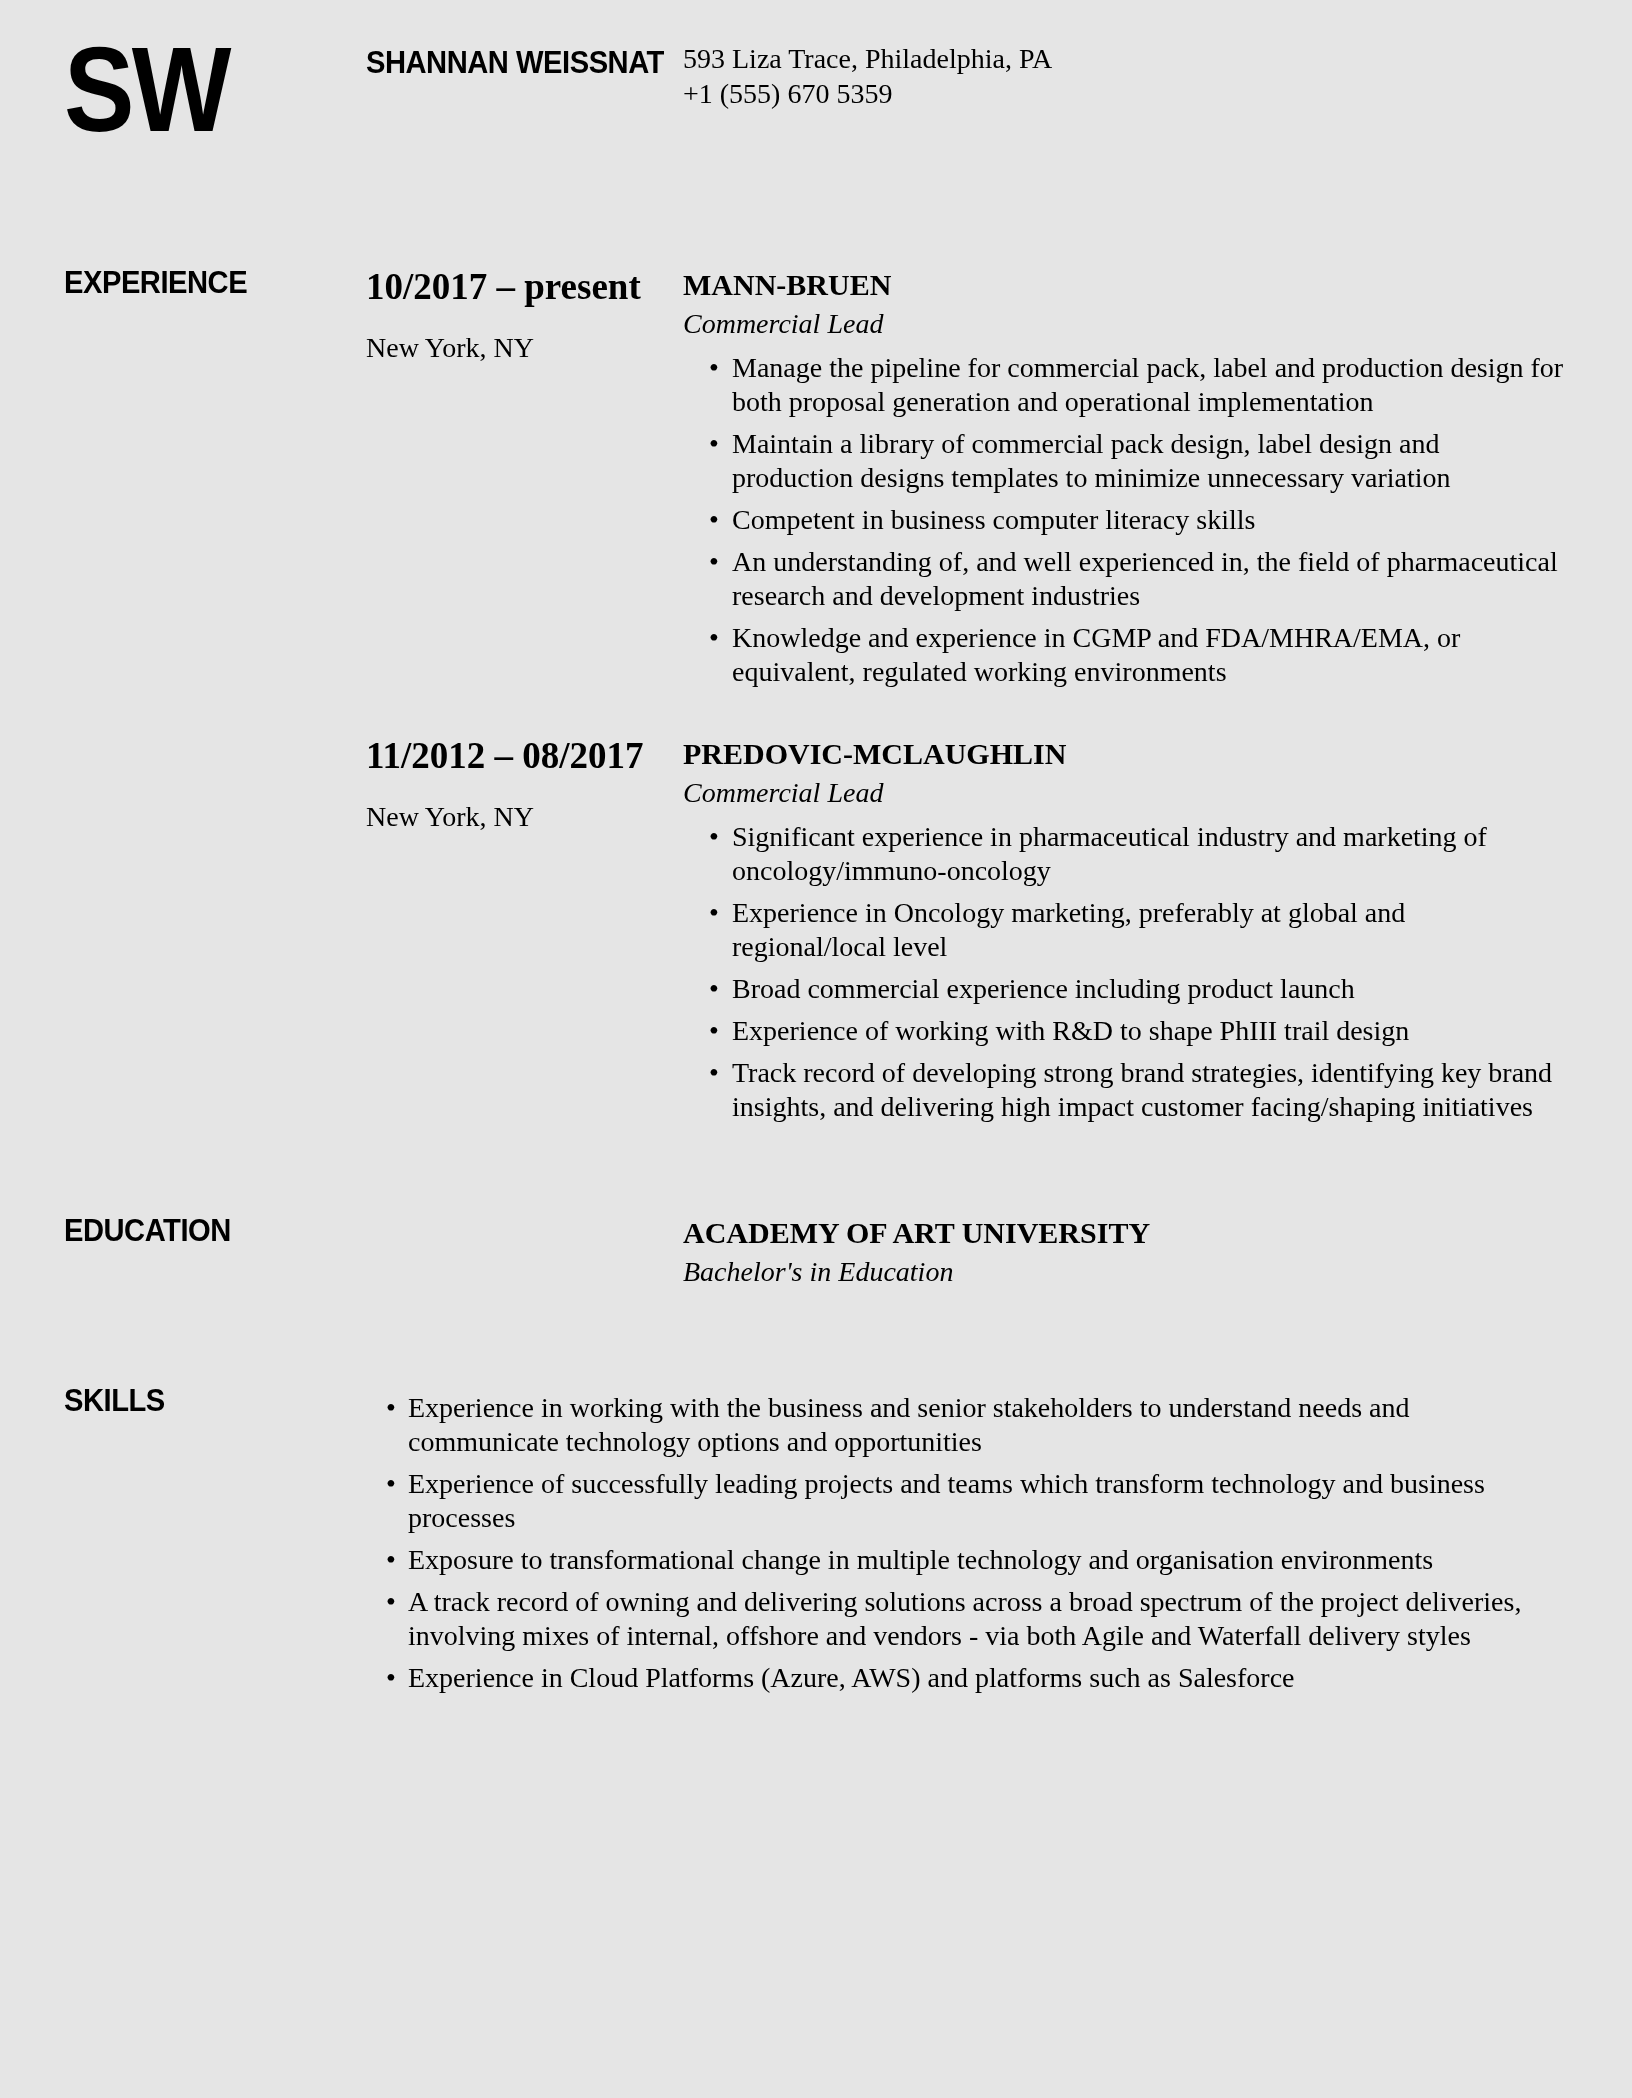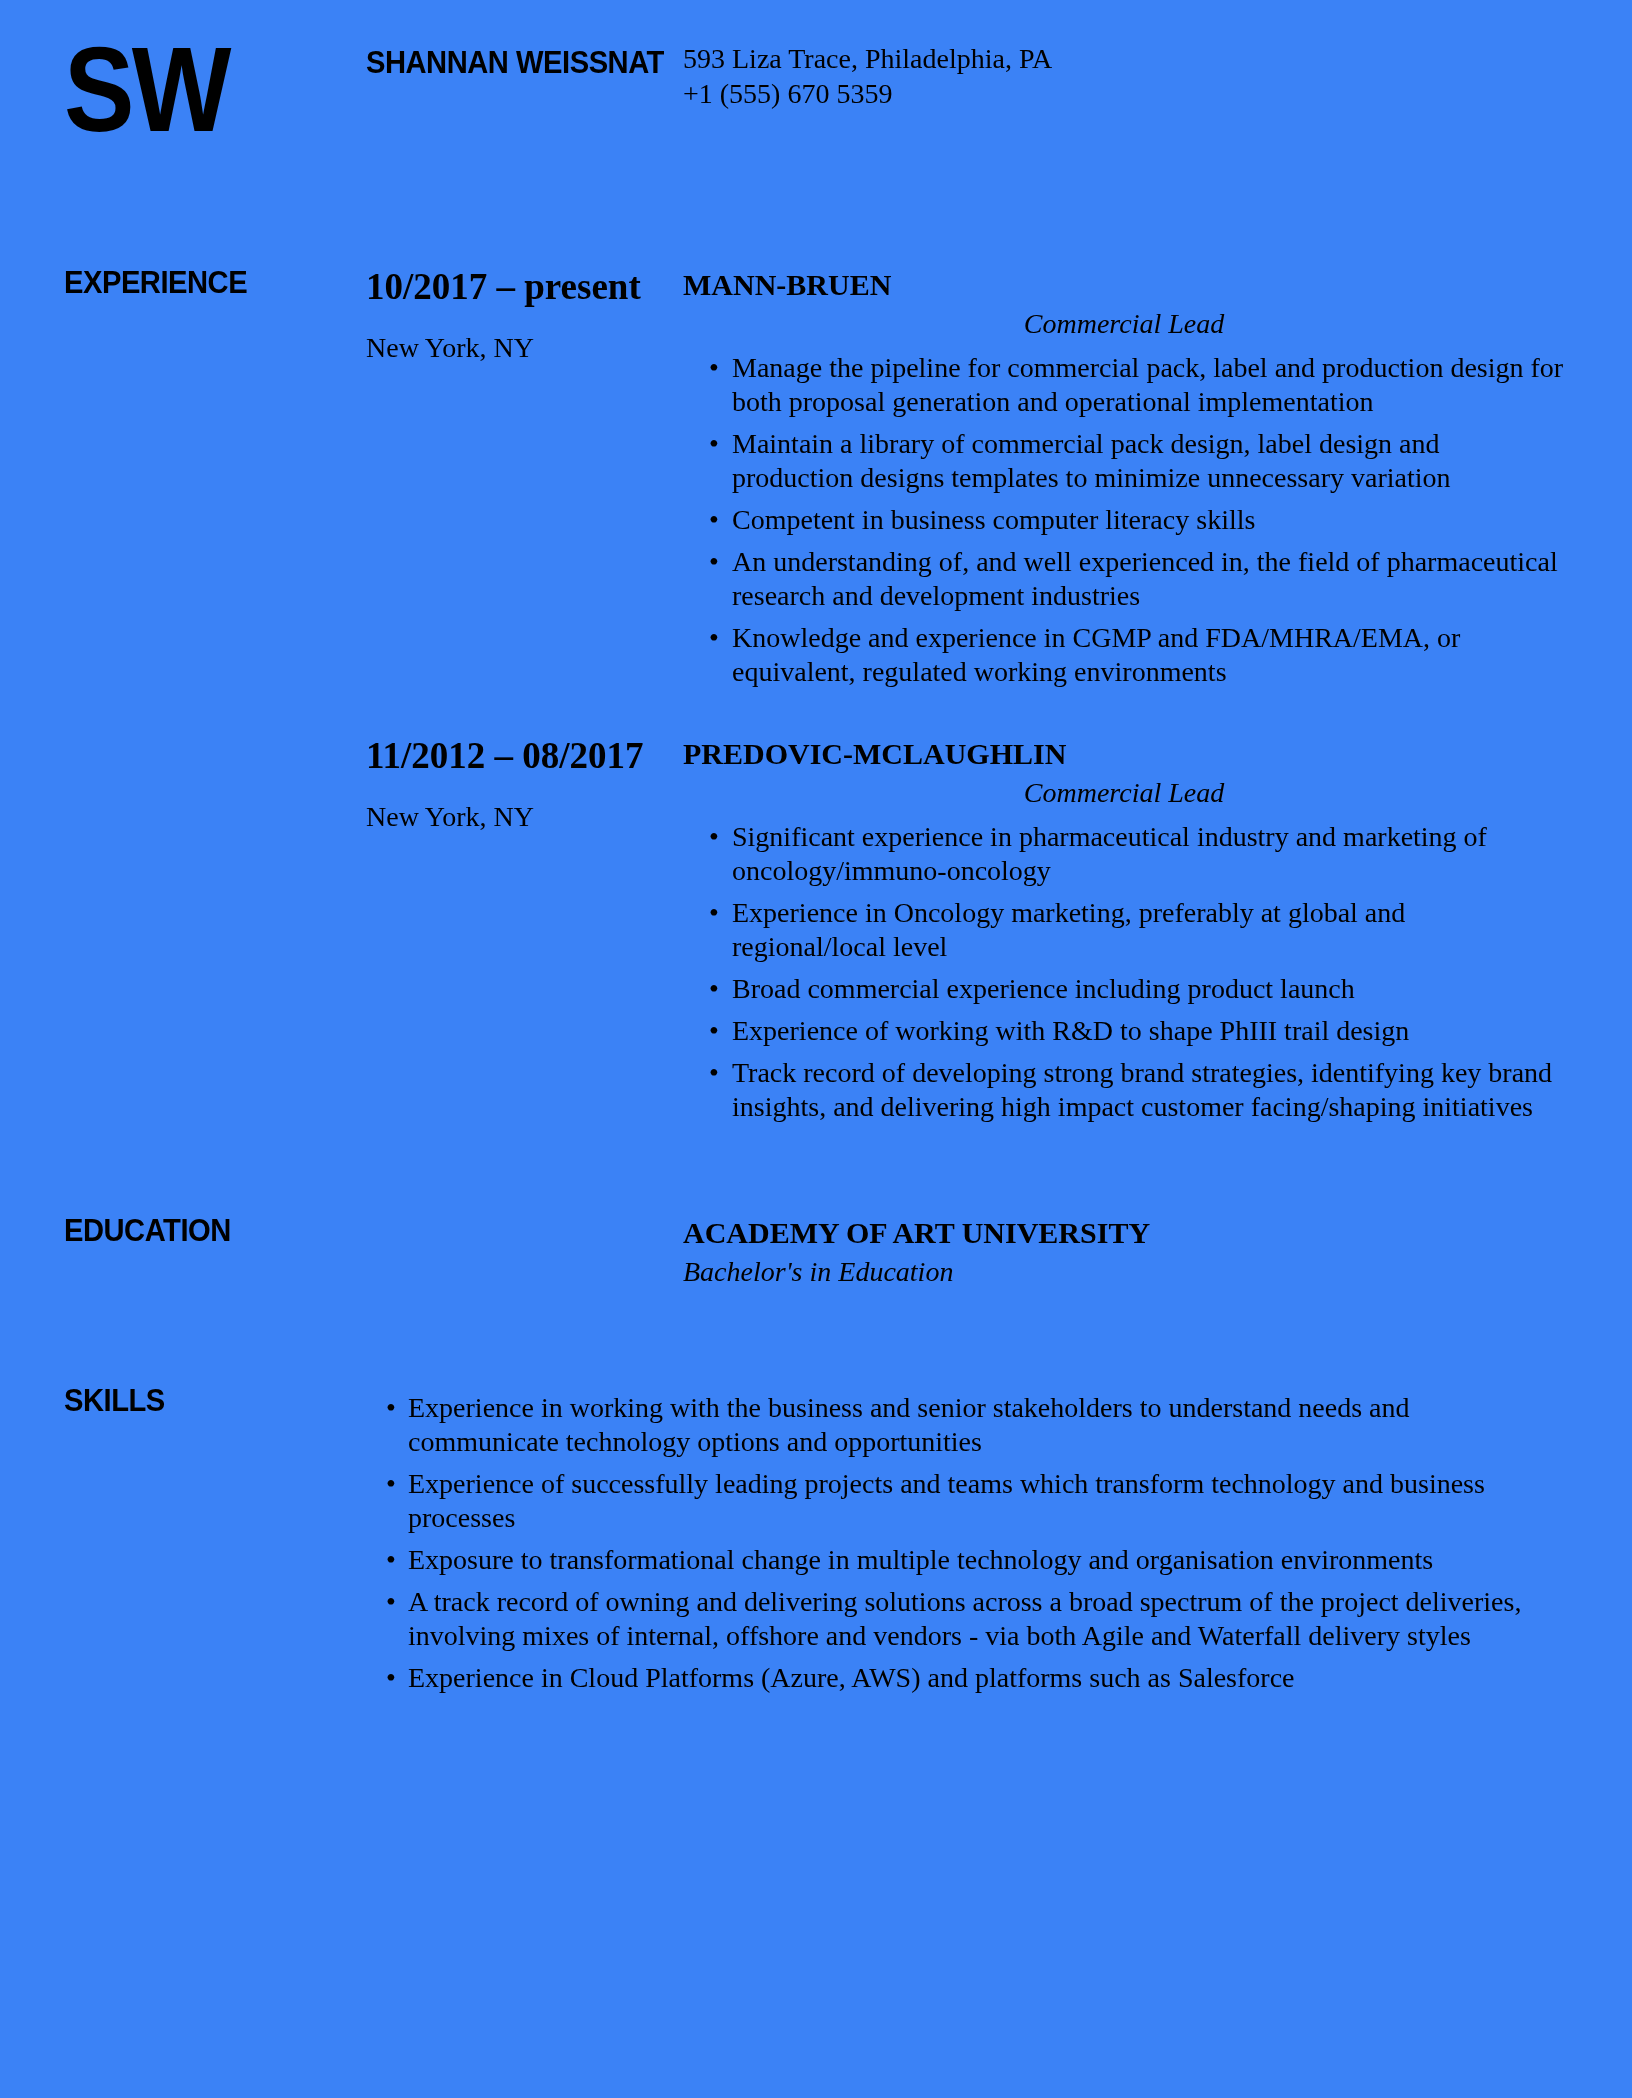--- a/index.html
+++ b/index.html
@@ -6,21 +6,21 @@
   html, body { width: 1632px; height: 2098px; }
   body {
     background: #ffffff;
     color: #000000;
     font-family: "Liberation Serif", serif;
   }
   .page {
     width: 1632px;
     height: 2098px;
     padding: 40px 67px 8px 64px;
-    background: #3b82f6;
+    background: #e5e5e5;
     overflow: hidden;
   }
   
   .row { display: grid; grid-template-columns: 302px 1fr; align-items: start; }
   .row-3 { display: grid; grid-template-columns: 302px 317px 1fr; align-items: start; }
 
   
   .header-row { grid-template-columns: 302px 317px 1fr; min-height: 112px; margin-bottom: 113px; }
   .monogram {
     font-family: "Liberation Sans", sans-serif;
@@ -56,21 +56,21 @@
     white-space: nowrap;
   }
 
   
   .experience-row { margin-bottom: 89px; }
   .job { display: grid; grid-template-columns: 317px 1fr; align-items: start; margin-bottom: 45px; }
   .job:last-child { margin-bottom: 0; }
   .dates { font-weight: bold; font-size: 37px; line-height: 34px; padding-top: 5px; }
   .location { font-size: 28px; line-height: 34px; margin-top: 27px; }
   .company { font-weight: bold; font-size: 30px; line-height: 40px; }
-  .role { font-style: italic; font-size: 28px; line-height: 34px; margin-top: 2px; text-align: center; }
+  .role { font-style: italic; font-size: 28px; line-height: 34px; margin-top: 2px; }
 
   ul.bullets {
     list-style: none;
     margin-top: 10px;
     padding-left: 49px;
     font-size: 28px;
     line-height: 34px;
   }
   ul.bullets li { position: relative; margin-top: 8px; }
   ul.bullets li::before { content: "\2022"; position: absolute; left: -23px; }

